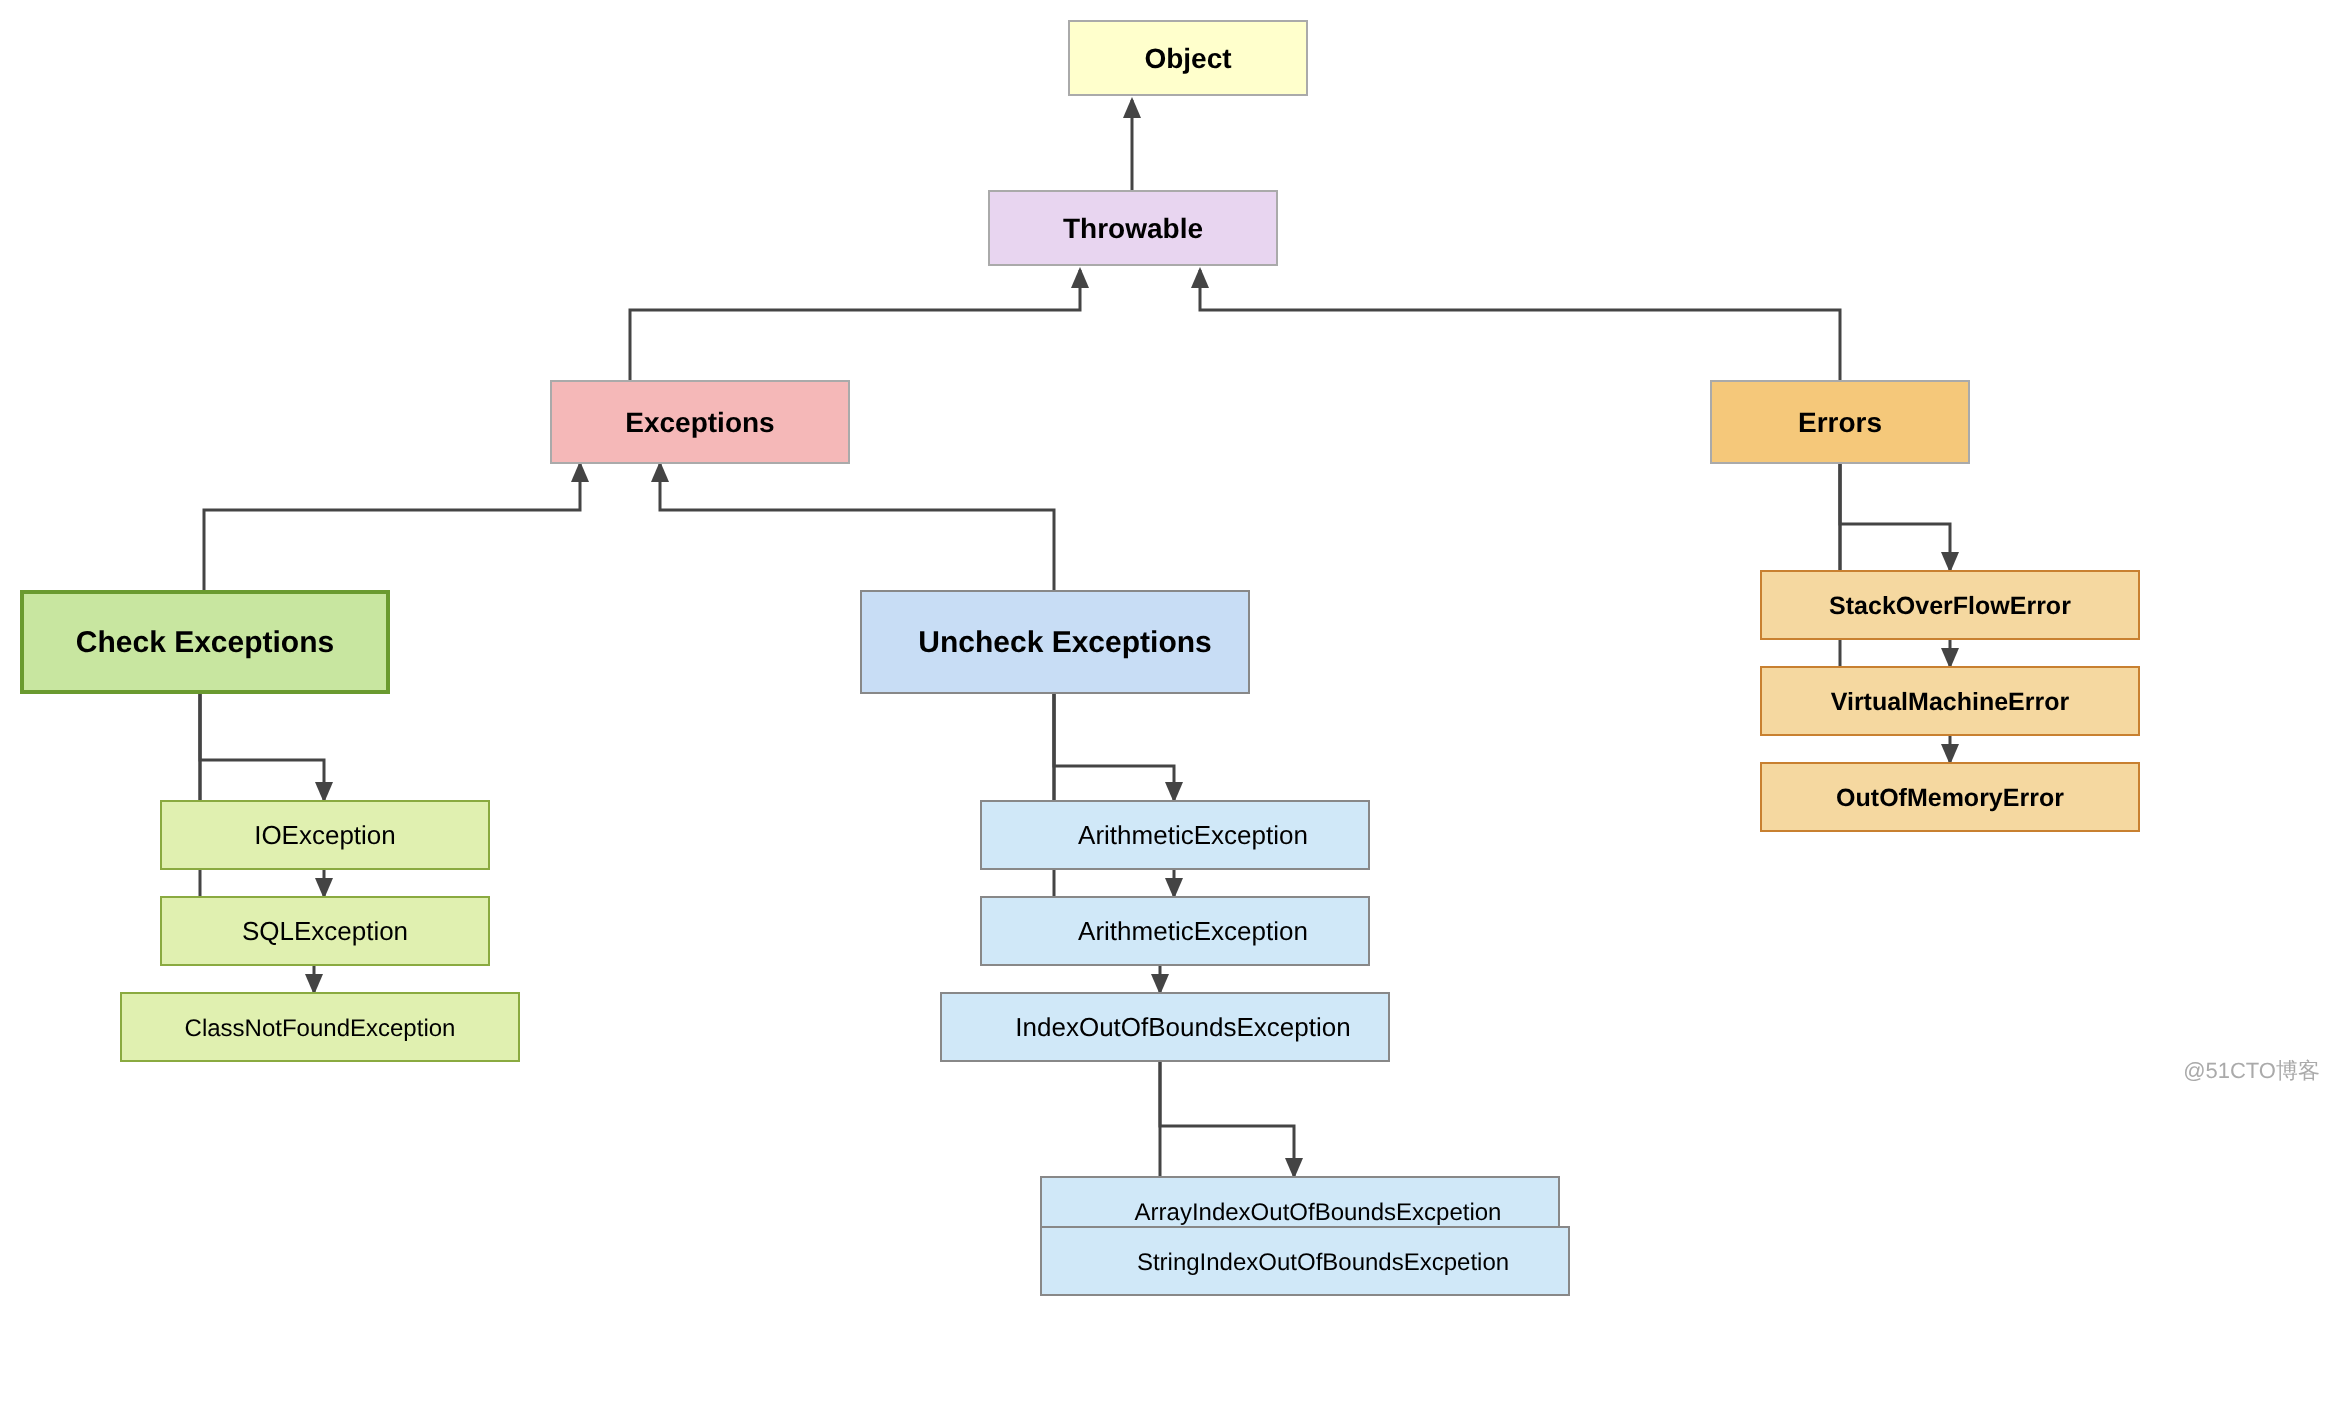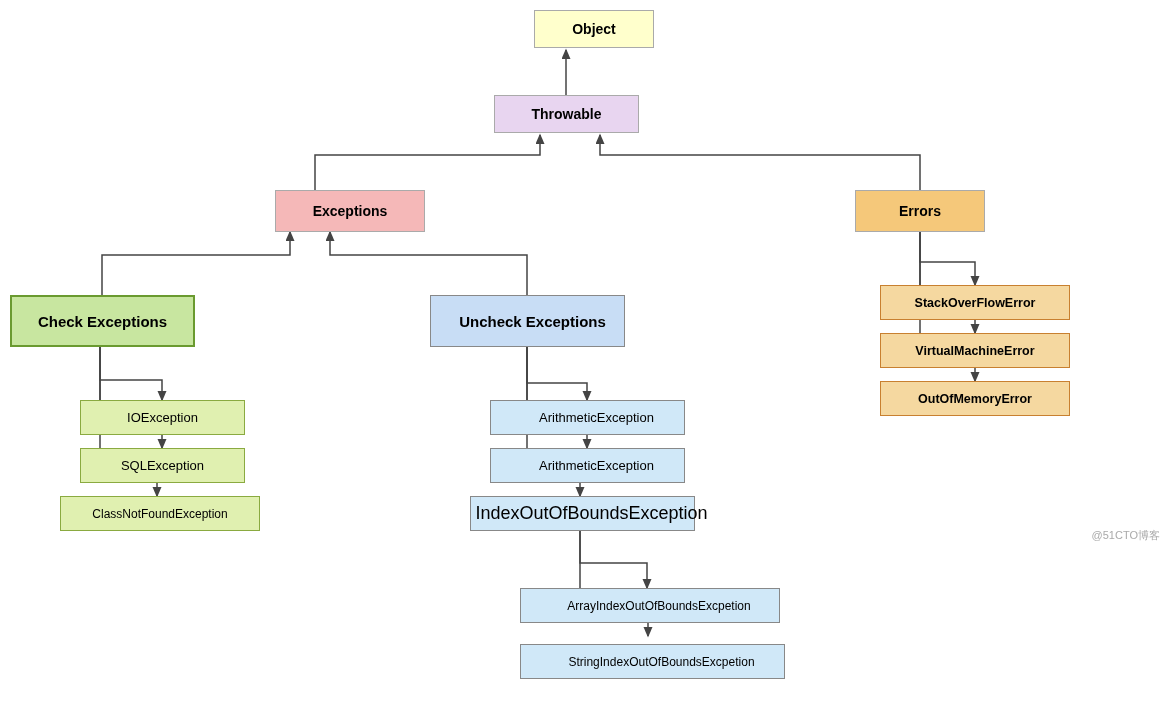--- a/index.html
+++ b/index.html
@@ -138,29 +138,29 @@
   </div>
 
   <div class="node node-blue-light" style="left:490px;top:400px;width:195px;height:35px;">
     <span>ArithmeticException</span>
   </div>
 
   <div class="node node-blue-light" style="left:490px;top:448px;width:195px;height:35px;">
     <span>ArithmeticException</span>
   </div>
 
-  <div class="node node-blue-light" style="left:470px;top:496px;width:225px;height:35px;font-size:18px;">
+  <div class="node node-blue-light" style="left:470px;top:496px;width:225px;height:35px;font-size:13px;">
     <span>IndexOutOfBoundsException</span>
   </div>
 
   <div class="node node-blue-light" style="left:520px;top:588px;width:260px;height:35px;font-size:12px;">
     <span>ArrayIndexOutOfBoundsExcpetion</span>
   </div>
 
-  <div class="node node-blue-light" style="left:520px;top:644px;width:265px;height:35px;font-size:12px;">
+  <div class="node node-blue-light" style="left:520px;top:613px;width:265px;height:35px;font-size:12px;">
     <span>StringIndexOutOfBoundsExcpetion</span>
   </div>
 
   <div class="node node-orange-light" style="left:880px;top:285px;width:190px;height:35px;font-size:12.5px;">
     <span>StackOverFlowError</span>
   </div>
 
   <div class="node node-orange-light" style="left:880px;top:333px;width:190px;height:35px;font-size:12.5px;">
     <span>VirtualMachineError</span>
   </div>

